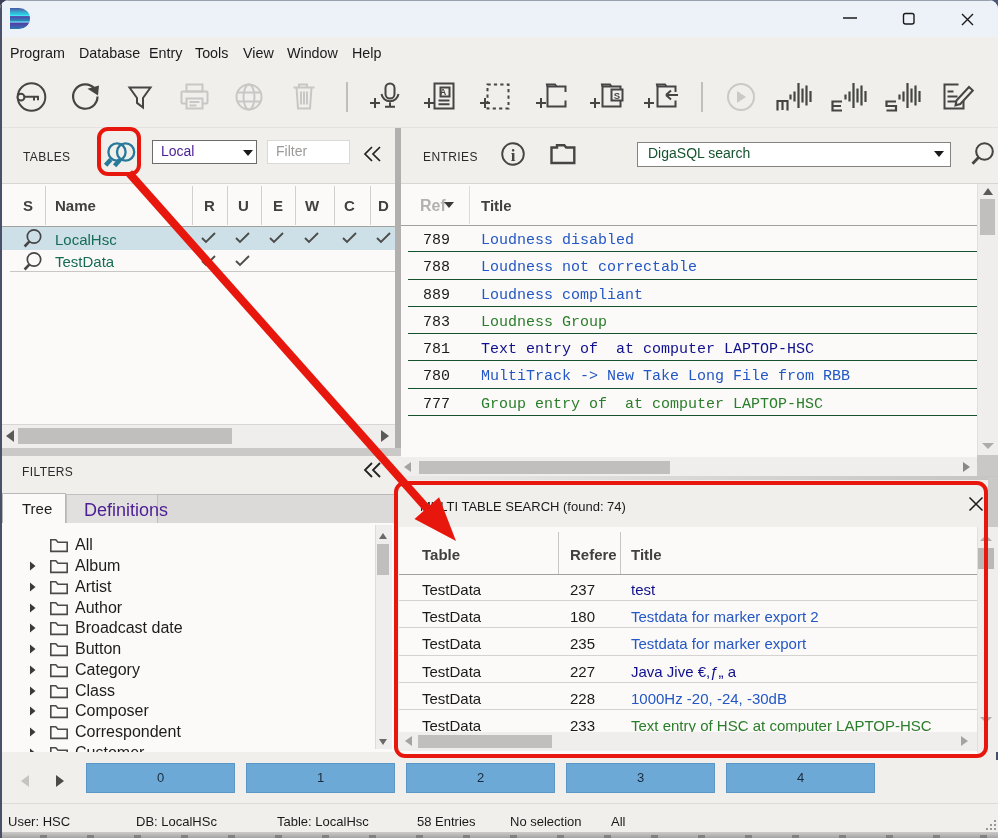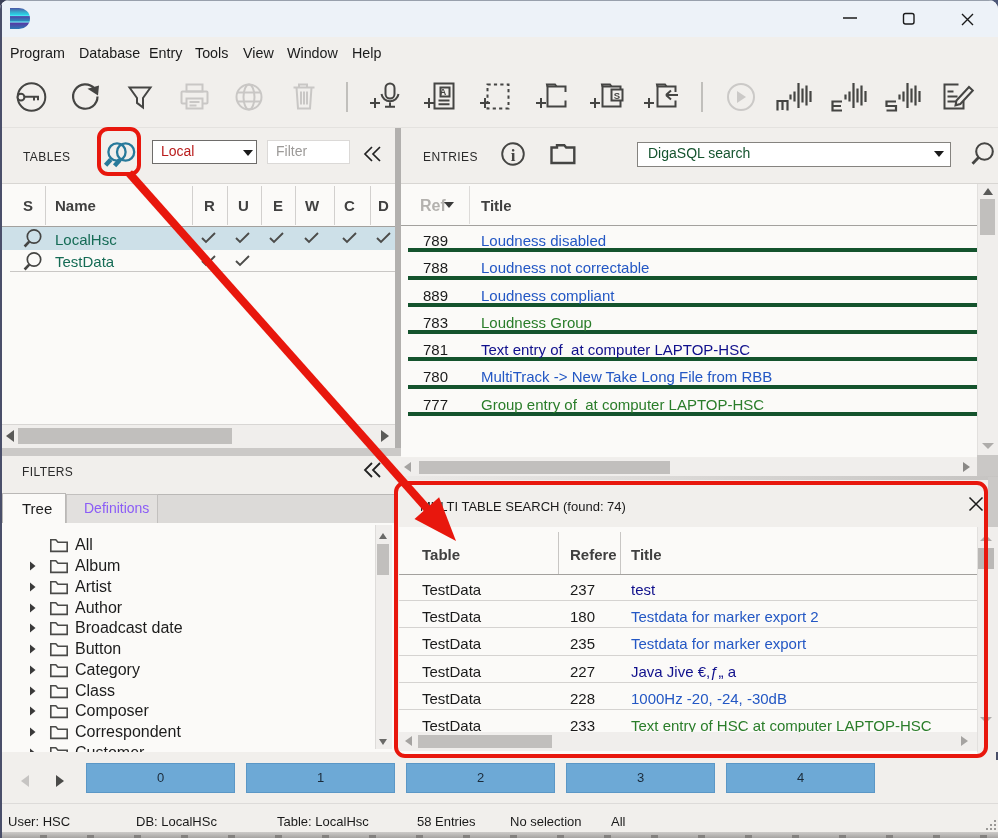--- a/index.html
+++ b/index.html
@@ -17,21 +17,21 @@
 .hline{position:absolute;height:1px;background:#d4d2d0;}
 .lbl{font-size:12px;color:#2a2a2a;letter-spacing:0.4px;}
 .row-num{font-size:15px;color:#1a1a1a;}
 .row-ti{font-size:15px;}
 .blue{color:#2357c4;}
 .navy{color:#10108c;}
 .green{color:#2a7d2a;}
 .sb-track{background:#f0eeec;}
 .sb-thumb{position:absolute;background:#c1bfbd;}
 .tri{width:0;height:0;position:absolute;}
-.erow{position:relative;height:27.3px;border-bottom:4px solid #14532d;box-sizing:border-box;}
+.erow{position:relative;height:27.3px;border-bottom:1px solid #14532d;box-sizing:border-box;font-family:Liberation Mono, monospace;}
 .erow .n{position:absolute;left:15px;top:7px;}
 .erow .t{position:absolute;left:73px;top:7px;white-space:nowrap;}
 .mrow{position:relative;height:27.2px;border-bottom:1px solid #d5d3d1;box-sizing:border-box;font-size:15px;}
 .mrow .a{position:absolute;left:23px;top:7px;color:#1a1a1a;}
 .mrow .b{position:absolute;left:171px;top:7px;color:#1a1a1a;}
 .mrow .c{position:absolute;left:232px;top:7px;white-space:nowrap;}
 .titem{position:absolute;left:73px;font-size:16px;color:#1c1c1c;white-space:nowrap;}
 .pgbtn{top:763px;width:149px;height:30px;background:#6da9d6;border:1px solid #5b97c6;box-sizing:border-box;text-align:center;line-height:28px;font-size:13px;color:#1b2b3a;}
 .stx{position:absolute;top:814px;font-size:13px;color:#1a1a1a;}
 #bottomstrip{left:0;top:832px;width:998px;height:6px;background:repeating-linear-gradient(90deg,transparent 0 40px,#83817f 40px 47px) 0 3px/998px 3px no-repeat,linear-gradient(#cdcbc9,#a6a4a2);}
@@ -190,21 +190,21 @@
 <div class="abs lbl" style="left:23px;top:150px">TABLES</div>
 
 <svg class="abs" style="left:100px;top:133px" width="40" height="40" viewBox="0 0 40 40" fill="none">
 <circle cx="17" cy="19" r="8.6" stroke="#27799a" stroke-width="2.3"></circle>
 <circle cx="25.6" cy="19" r="8.6" stroke="#27799a" stroke-width="2.3"></circle>
 <path d="M10.8,26.5 l-5.2,5.8" stroke="#27799a" stroke-width="4.4"></path>
 <path d="M19.8,27 l-5.2,5.8" stroke="#27799a" stroke-width="4.4"></path>
 </svg>
 
 <div class="abs" style="left:152px;top:140px;width:103px;height:22px;background:#fff;border:1px solid #6e6c6a;"></div>
-<div class="abs" style="left:161px;top:143px;font-size:14px;color:#b91c1c">Local</div>
+<div class="abs" style="left:161px;top:143px;font-size:14px;color:#4c1d95">Local</div>
 <div class="tri" style="left:243px;top:150px;border-left:5.5px solid transparent;border-right:5.5px solid transparent;border-top:6px solid #1a1a1a"></div>
 
 <div class="abs" style="left:267px;top:140px;width:81px;height:22px;background:#fff;border:1px solid #dbd9d7;"></div>
 <div class="abs" style="left:276px;top:143px;font-size:14px;color:#9c9a98">Filter</div>
 
 <svg class="abs" style="left:363px;top:145px" width="20" height="18" viewBox="0 0 20 18" fill="none">
 <path d="M9,2 l-7,7 l7,7 M17,2 l-7,7 l7,7" stroke="#222" stroke-width="1.7"></path>
 </svg>
 
 <div class="abs whitepane" style="left:2px;top:184px;width:393px;height:240px;"></div>
@@ -325,21 +325,21 @@
 <div class="tri" style="left:963px;top:462px;border-top:5.5px solid transparent;border-bottom:5.5px solid transparent;border-left:7px solid #8a8886"></div>
 
 <div class="abs" style="left:2px;top:456px;width:393px;height:38px;background:#f1efec"></div>
 <div class="abs lbl" style="left:22px;top:465px">FILTERS</div>
 <svg class="abs" style="left:363px;top:461px" width="20" height="18" viewBox="0 0 20 18" fill="none">
 <path d="M9,2 l-7,7 l7,7 M17,2 l-7,7 l7,7" stroke="#222" stroke-width="1.8"></path>
 </svg>
 
 <div class="abs" style="left:2px;top:494px;width:393px;height:29px;background:#dcdad8;border-top:1px solid #bab8b6"></div>
 <div class="abs" style="left:66px;top:494px;width:92px;height:29px;background:#e2e0de;border:1px solid #c2c0be;border-bottom:none;box-sizing:border-box"></div>
-<div class="abs" style="left:84px;top:500px;font-size:14px;color:#8b5cf6">Definitions</div>
+<div class="abs" style="left:84px;top:500px;font-size:18px;color:#4c1d95">Definitions</div>
 <div class="abs" style="left:2px;top:493px;width:64px;height:31px;background:#fbfaf8;border:1px solid #bab8b6;border-bottom:none;box-sizing:border-box"></div>
 <div class="abs" style="left:22px;top:500px;font-size:15px;color:#1d1d1d">Tree</div>
 
 <div class="abs whitepane" style="left:2px;top:523px;width:393px;height:229px;"></div>
 <div id="tree" class="abs" style="left:2px;top:523px;width:373px;height:229px;overflow:hidden">
 <svg class="abs" style="left:0;top:0" width="373" height="240" viewBox="0 0 373 240" fill="none">
 <path d="M48.8,16.8 h5 l2.2,2.4 h9.2 v9.2 h-16.4 z" stroke="#4a4a48" stroke-width="1.6"></path>
 <path d="M28,38.5 L33.5,43 L28,47.5 z" fill="#3a3a3a"></path>
 <path d="M48.8,37.8 h5 l2.2,2.4 h9.2 v9.2 h-16.4 z" stroke="#4a4a48" stroke-width="1.6"></path>
 <path d="M28,59.5 L33.5,64 L28,68.5 z" fill="#3a3a3a"></path>

